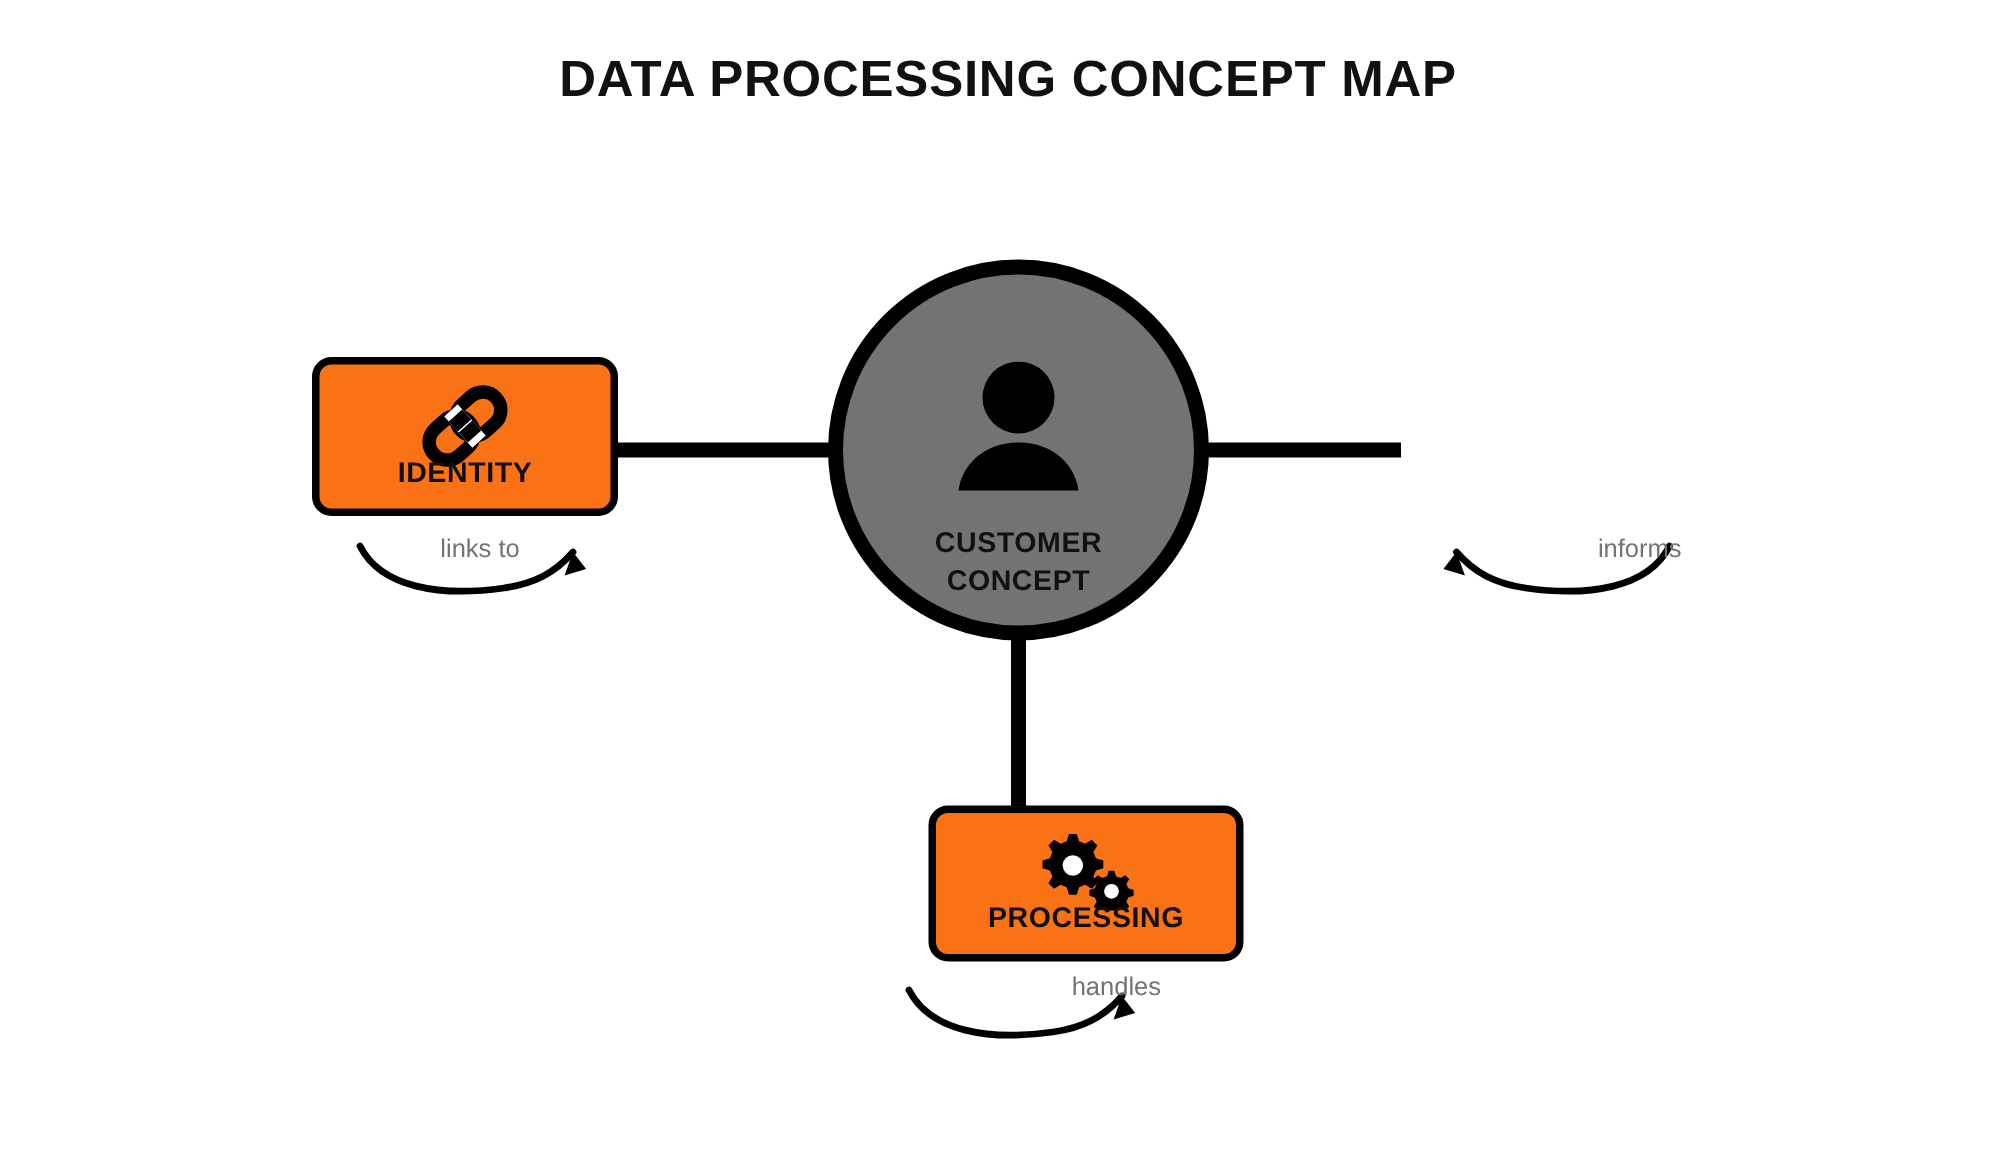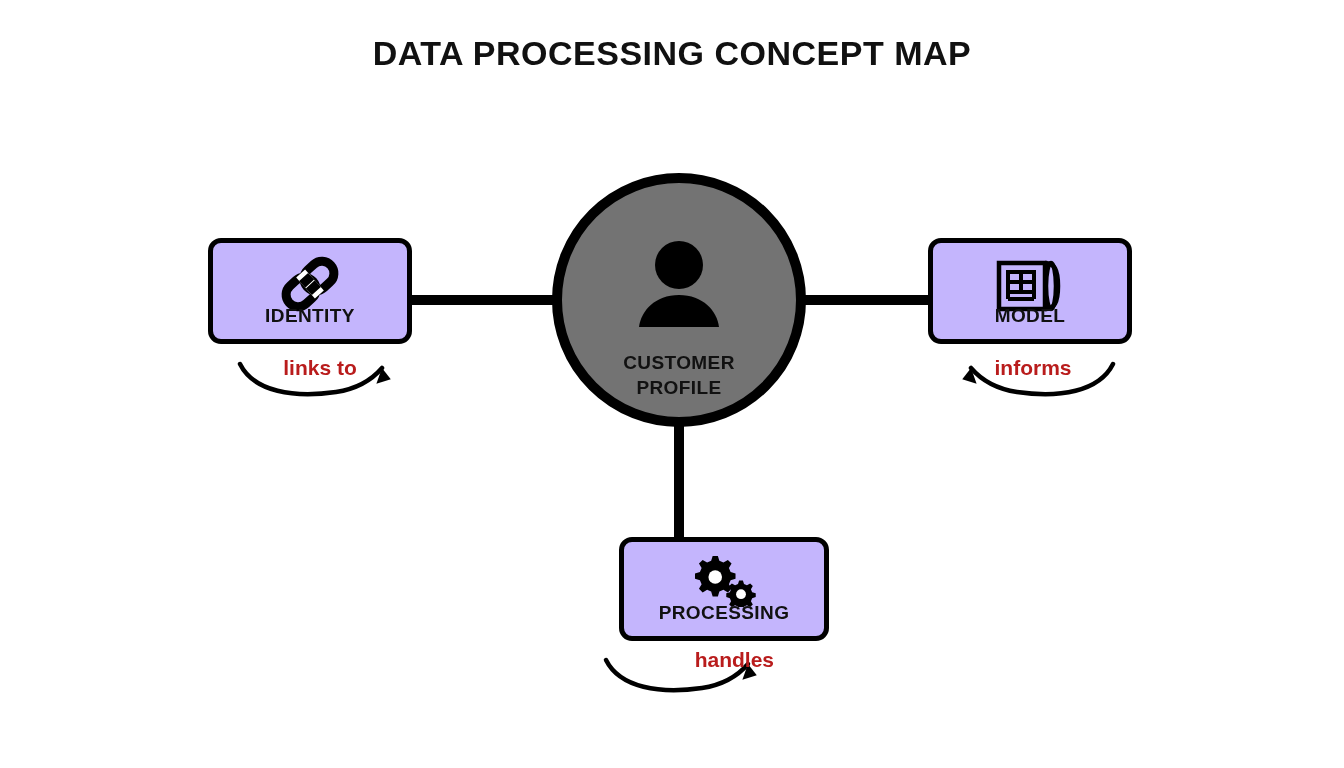--- a/index.html
+++ b/index.html
@@ -79,21 +79,21 @@
     letter-spacing: 0.4px;
     color: #111111;
   }
   #hub-label .line2 { display: block; }
 
   
   .node {
     position: absolute;
     border: 5px solid #000000;
     border-radius: 13px;
-    background: #c4b5fd;
+    background: #f97316;
     box-sizing: border-box;
     z-index: 4;
   }
   #node-identity   { left: 208px; top: 238px; width: 204px; height: 106px; }
   #node-model      { left: 928px; top: 238px; width: 204px; height: 106px; }
   #node-processing { left: 575px; top: 537px; width: 210px; height: 104px; margin-left: 44px; }
 
   .node-icon {
     position: absolute;
     left: 50%;
@@ -116,32 +116,32 @@
   
   .rel {
     position: absolute;
     z-index: 2;
   }
   .rel svg { display: block; overflow: visible; }
   .rel-label {
     position: absolute;
     width: 100%;
     text-align: center;
-    font-size: 21px;
-    font-weight: bold;
-    color: #b91c1c;
+    font-size: 17px;
+    font-weight: normal;
+    color: #737373;
     white-space: nowrap;
   }
 
   #rel-identity   { left: 232px; top: 352px; width: 176px; height: 48px; }
   #rel-model      { left: 945px; top: 352px; width: 176px; height: 48px; }
   #rel-processing { left: 598px; top: 648px; width: 176px; height: 48px; }
 
   #rel-identity   .rel-label { left: 0; top: 4px; }
-  #rel-model      .rel-label { left: 0; top: 4px; }
+  #rel-model      .rel-label { left: 0; top: 4px; text-align: right; }
   #rel-processing .rel-label { left: 0; top: 0px; text-align: right; }
 </style>
 </head>
 <body>
 
 <div id="canvas">
 
   <div id="title">DATA PROCESSING CONCEPT MAP</div>
 
   <div class="connector" id="connector-left"></div>
@@ -150,51 +150,38 @@
 
   <div id="hub">
     <div id="hub-icon">
       <svg viewBox="0 0 92 88" width="92" height="88" aria-hidden="true">
         <circle cx="46" cy="24" r="24" fill="#000000"></circle>
         <path d="M46 54 C 22 54, 8 70, 6 86 L 86 86 C 84 70, 70 54, 46 54 Z" fill="#000000"></path>
       </svg>
     </div>
     <div id="hub-label">
       <span>CUSTOMER</span>
-      <span class="line2">PROFILE</span>
+      <span class="line2">CONCEPT</span>
     </div>
   </div>
 
   <div class="node" id="node-identity">
     <div class="node-icon">
       <svg viewBox="0 0 64 58" width="64" height="58" aria-hidden="true">
         <g transform="rotate(-42 32 29)">
           <rect x="4" y="17" width="32" height="24" rx="12" ry="12" fill="none" stroke="#000000" stroke-width="9"></rect>
           <rect x="28" y="17" width="32" height="24" rx="12" ry="12" fill="none" stroke="#000000" stroke-width="9"></rect>
           <rect x="26" y="15" width="12" height="28" fill="#ffffff"></rect>
           <path d="M26 24 L38 24 M26 34 L38 34" stroke="#000000" stroke-width="9" stroke-linecap="butt"></path>
         </g>
       </svg>
     </div>
     <div class="node-label">IDENTITY</div>
   </div>
 
-  <div class="node" id="node-model">
-    <div class="node-icon">
-      <svg viewBox="0 0 72 62" width="72" height="62" aria-hidden="true">
-        <rect x="5" y="8" width="46" height="46" fill="none" stroke="#000000" stroke-width="4.5"></rect>
-        <rect x="14" y="17" width="26" height="20" fill="none" stroke="#000000" stroke-width="4"></rect>
-        <path d="M27 17 L27 37 M14 27 L40 27" stroke="#000000" stroke-width="4"></path>
-        <path d="M14 44 L14 37 M40 44 L40 37 M14 44 L40 44" stroke="#000000" stroke-width="4"></path>
-        <path d="M51 8 C 60 8, 64 14, 64 31 C 64 48, 60 54, 51 54" fill="none" stroke="#000000" stroke-width="4.5"></path>
-        <ellipse cx="57" cy="31" rx="5" ry="23" fill="none" stroke="#000000" stroke-width="4.5"></ellipse>
-      </svg>
-    </div>
-    <div class="node-label">MODEL</div>
-  </div>
 
   <div class="node" id="node-processing">
     <div class="node-icon">
       <svg viewBox="0 0 72 56" width="68" height="53" aria-hidden="true">
         <g fill="#000000">
           <path d="M24 2 l5.5 0 1.6 5.2 4.3 1.8 4.7-2.8 3.9 3.9 -2.8 4.7 1.8 4.3 5.2 1.6 0 5.5 -5.2 1.6 -1.8 4.3 2.8 4.7 -3.9 3.9 -4.7-2.8 -4.3 1.8 -1.6 5.2 -5.5 0 -1.6-5.2 -4.3-1.8 -4.7 2.8 -3.9-3.9 2.8-4.7 -1.8-4.3 -5.2-1.6 0-5.5 5.2-1.6 1.8-4.3 -2.8-4.7 3.9-3.9 4.7 2.8 4.3-1.8 Z"></path>
         </g>
         <circle cx="26.7" cy="24.3" r="7.2" fill="#ffffff"></circle>
         <g fill="#000000">
           <path d="M52 28 l4 0 1.2 3.8 3.1 1.3 3.4-2 2.8 2.8 -2 3.4 1.3 3.1 3.8 1.2 0 4 -3.8 1.2 -1.3 3.1 2 3.4 -2.8 2.8 -3.4-2 -3.1 1.3 -1.2 3.8 -4 0 -1.2-3.8 -3.1-1.3 -3.4 2 -2.8-2.8 2-3.4 -1.3-3.1 -3.8-1.2 0-4 3.8-1.2 1.3-3.1 -2-3.4 2.8-2.8 3.4 2 3.1-1.3 Z"></path>

